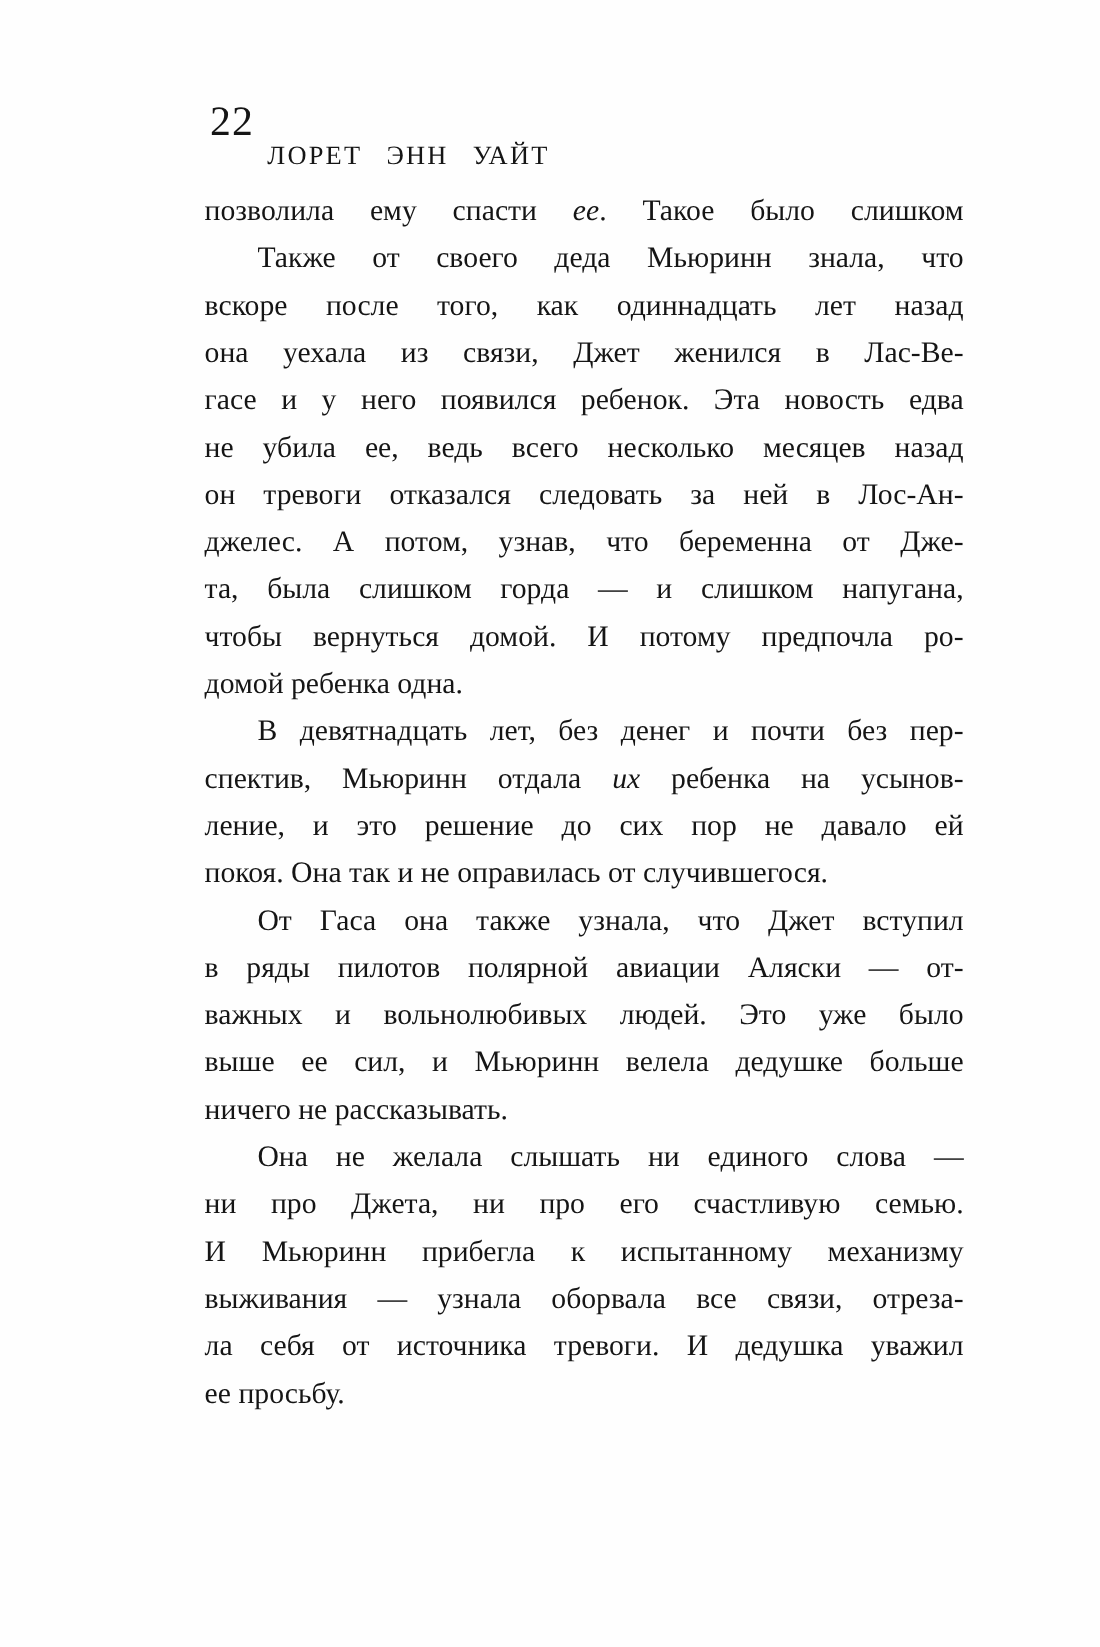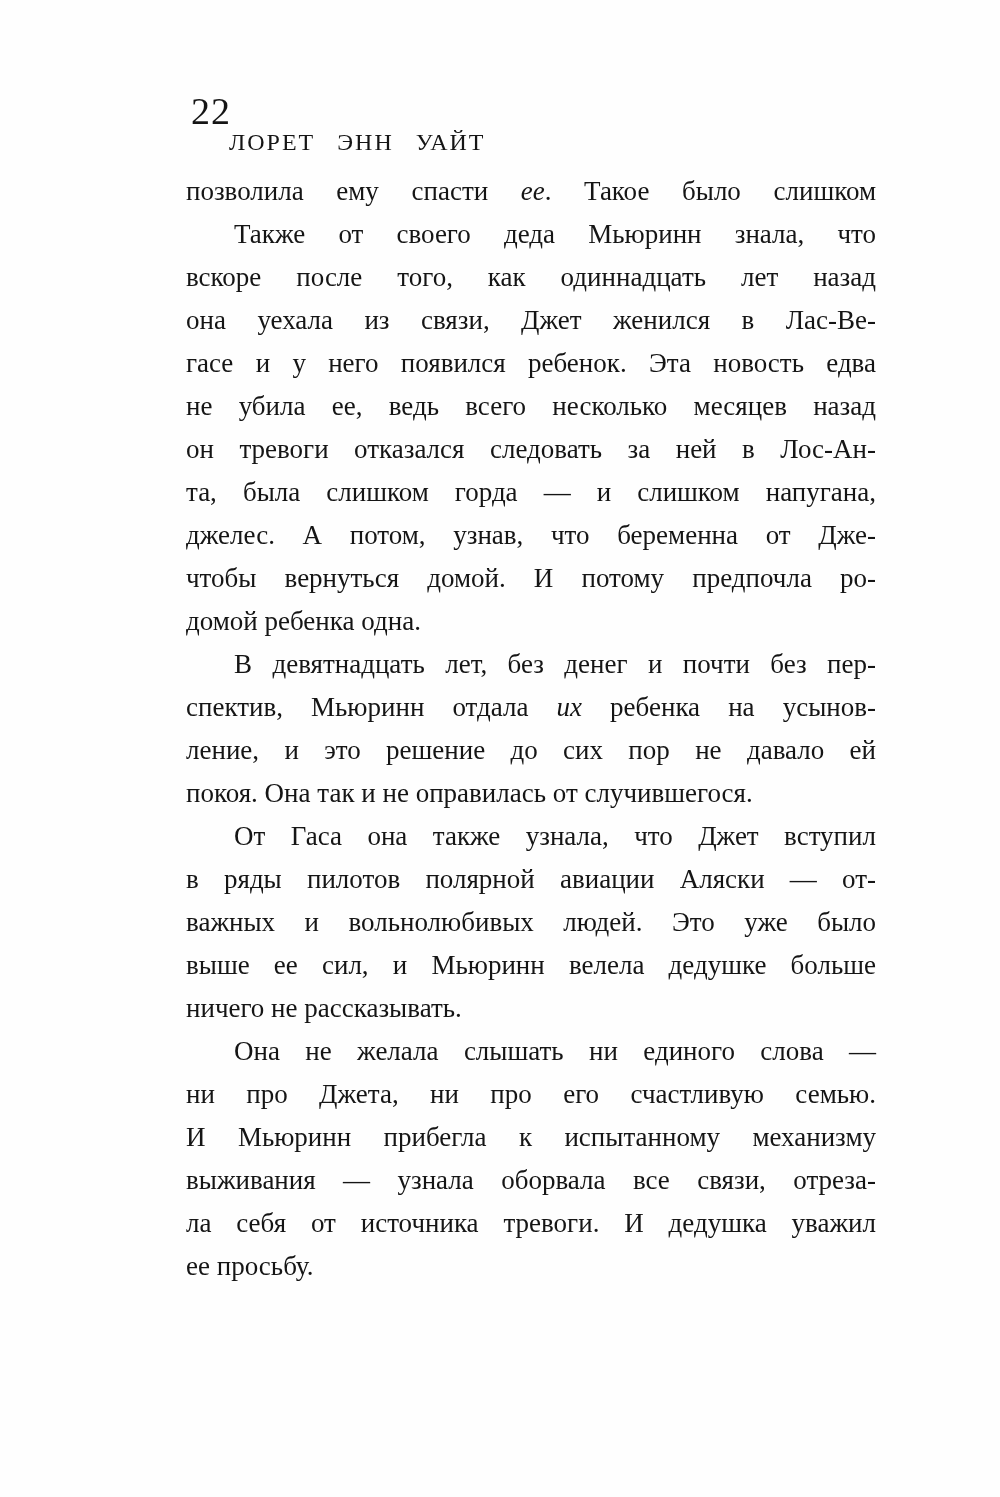--- a/index.html
+++ b/index.html
@@ -24,21 +24,21 @@
     flex-direction: column;
   }
   .page-number {
     font-size: 38px;
     line-height: 1;
     letter-spacing: 1px;
   }
   .running-title {
     font-size: 24px;
     line-height: 1;
-    margin-left: 38px;
+    margin-left: 52px;
     letter-spacing: 2px;
     word-spacing: 14px;
   }
   .text-block {
     position: absolute;
     left: 186px;
     top: 170px;
     width: 690px;
   }
   .text-line {
@@ -70,22 +70,22 @@
     <span class="running-title">ЛОРЕТ ЭНН УАЙТ</span>
   </div>
   <div class="text-block" id="text-block">
       <div class="text-line"><span>позволила ему спасти </span><i>ее</i><span>. Такое было слишком</span></div>
       <div class="text-line indent"><span>Также от своего деда Мьюринн знала, что</span></div>
       <div class="text-line"><span>вскоре после того, как одиннадцать лет назад</span></div>
       <div class="text-line"><span>она уехала из связи, Джет женился в Лас-Ве-</span></div>
       <div class="text-line"><span>гасе и у него появился ребенок. Эта новость едва</span></div>
       <div class="text-line"><span>не убила ее, ведь всего несколько месяцев назад</span></div>
       <div class="text-line"><span>он тревоги отказался следовать за ней в Лос-Ан-</span></div>
+      <div class="text-line"><span>джелес. А потом, узнав, что беременна от Дже-</span></div>
       <div class="text-line"><span>та, была слишком горда — и слишком напугана,</span></div>
-      <div class="text-line"><span>джелес. А потом, узнав, что беременна от Дже-</span></div>
       <div class="text-line"><span>чтобы вернуться домой. И потому предпочла ро-</span></div>
       <div class="text-line para-end"><span>домой ребенка одна.</span></div>
       <div class="text-line indent"><span>В девятнадцать лет, без денег и почти без пер-</span></div>
       <div class="text-line"><span>спектив, Мьюринн отдала </span><i>их</i><span> ребенка на усынов-</span></div>
       <div class="text-line"><span>ление, и это решение до сих пор не давало ей</span></div>
       <div class="text-line para-end"><span>покоя. Она так и не оправилась от случившегося.</span></div>
       <div class="text-line indent"><span>От Гаса она также узнала, что Джет вступил</span></div>
       <div class="text-line"><span>в ряды пилотов полярной авиации Аляски — от-</span></div>
       <div class="text-line"><span>важных и вольнолюбивых людей. Это уже было</span></div>
       <div class="text-line"><span>выше ее сил, и Мьюринн велела дедушке больше</span></div>

